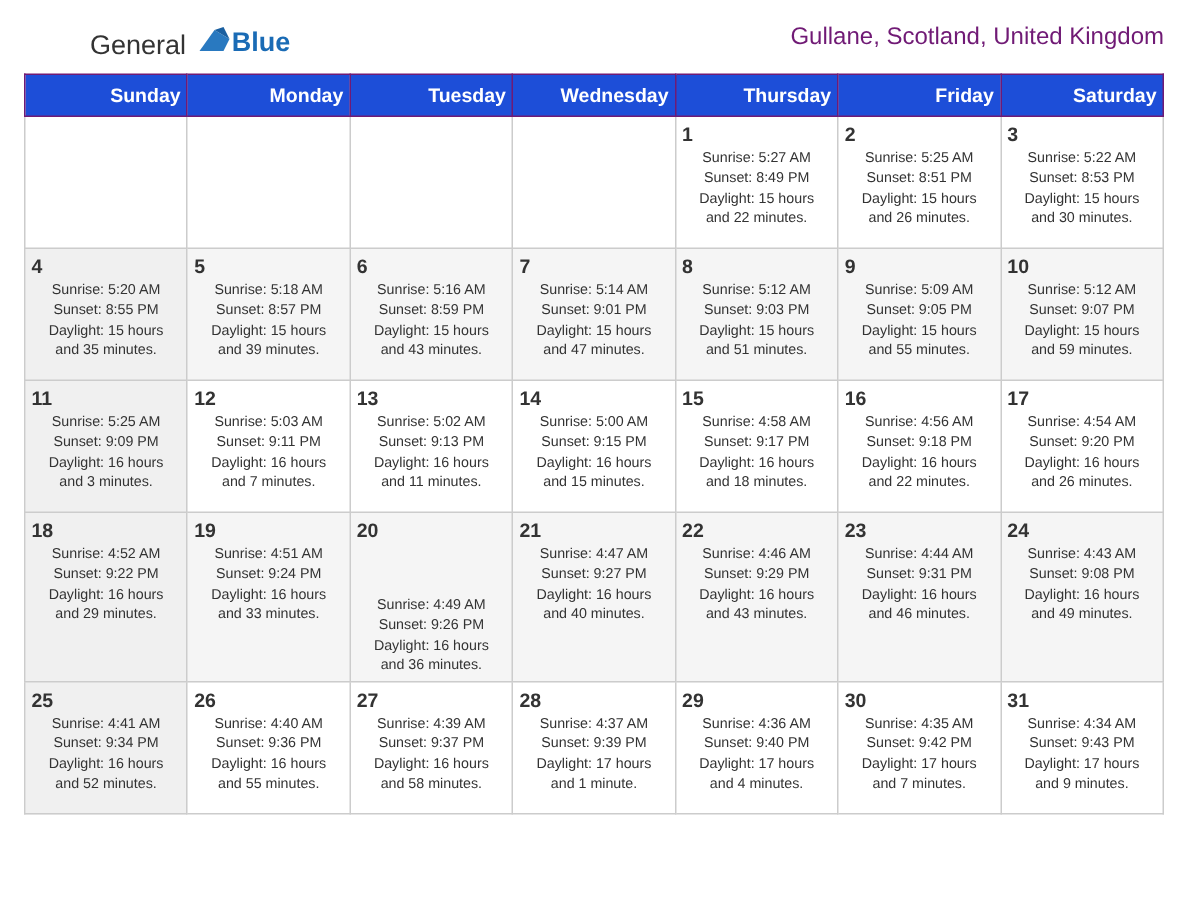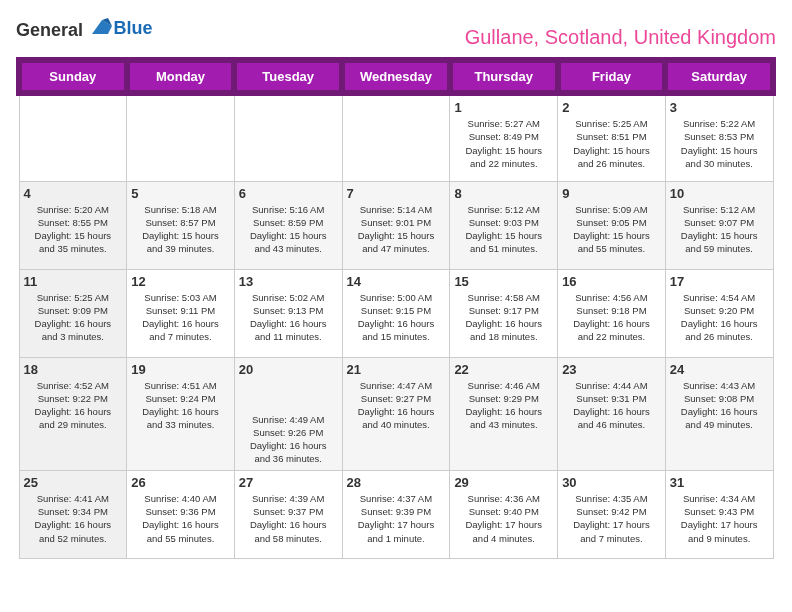--- a/index.html
+++ b/index.html
@@ -15,59 +15,59 @@
       justify-content: space-between;
       align-items: flex-start;
       margin-bottom: 8px;
     }
     .logo {
       display: flex;
       align-items: center;
     }
     .logo-text-general {
       font-size: 18px;
-      font-weight: bold;
-      color: #333;
+      font-weight: normal;
+      color: #333;
+      margin-left: 44px;
     }
     .logo-text-blue {
       font-size: 18px;
       font-weight: bold;
       color: #1a6bb5;
     }
     .logo-icon {
       width: 24px;
       height: 20px;
       margin-left: 2px;
     }
     .title-block {
       text-align: right;
     }
     .month-year {
       font-size: 32px;
       font-weight: bold;
       color: #333;
     }
     .location {
-      font-size: 20px;
-      color: #ec4899;
-      margin-top: 10px;
+      font-size: 16px;
+      color: #701a75;
     }
     .calendar {
       width: 100%;
       border-collapse: collapse;
       border: 1px solid #ccc;
     }
     .calendar th {
-      background-color: #a21caf;
+      background-color: #1d4ed8;
       color: #fff;
       font-size: 13px;
       font-weight: bold;
       padding: 6px 4px;
-      text-align: center;
-      border: 6px solid #701a75;
+      text-align: right;
+      border: 1px solid #701a75;
     }
     .calendar td {
       width: 108px;
       vertical-align: top;
       padding: 4px 4px;
       border: 1px solid #ccc;
       font-size: 10px;
       color: #333;
       min-height: 80px;
       height: 88px;

